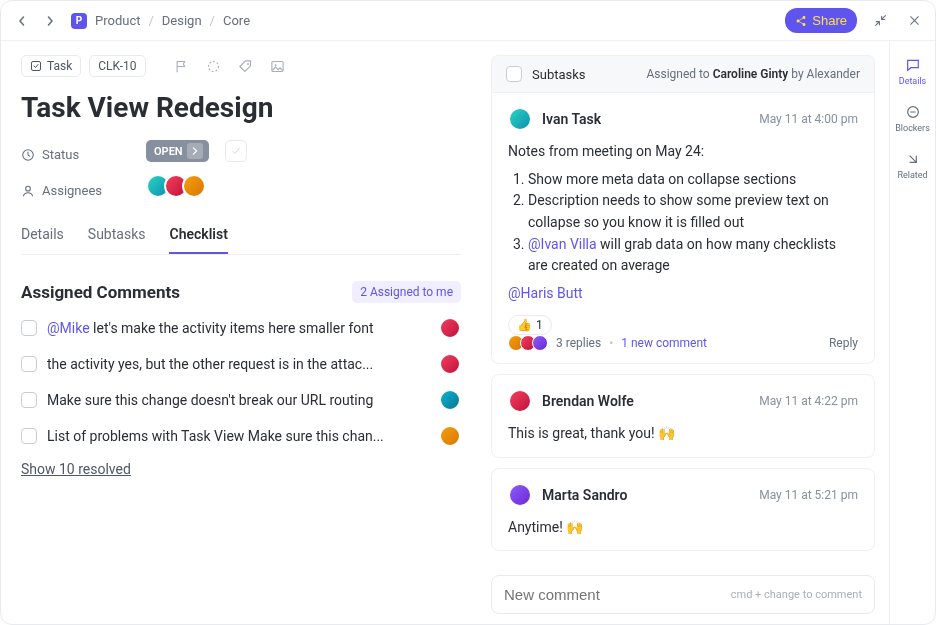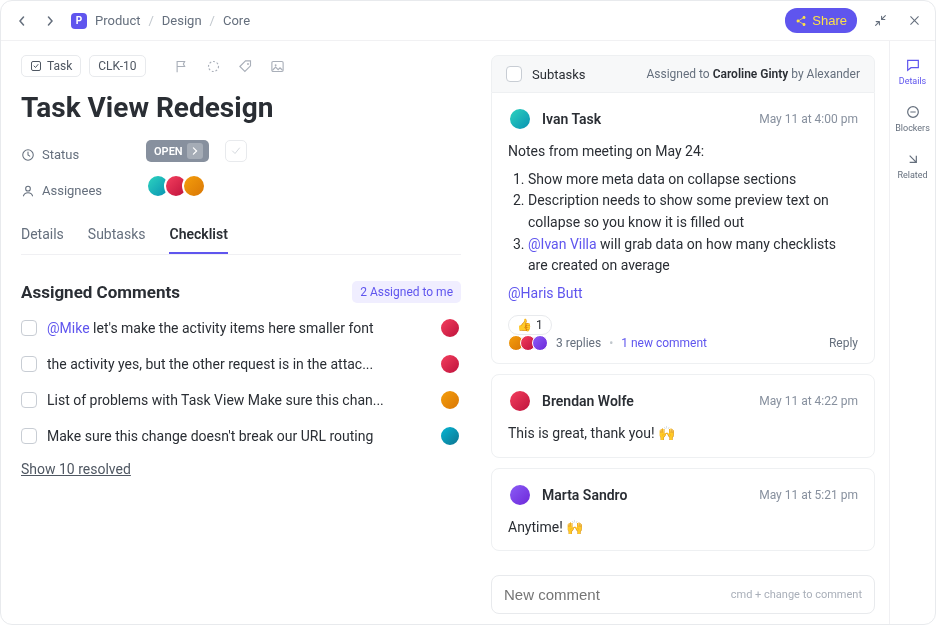--- a/index.html
+++ b/index.html
@@ -224,27 +224,27 @@
         <div class="cmt-text"><span class="mention">@Mike</span><span> let's make the activity items here smaller font</span></div>
         <div class="cmt-av av avc2"></div>
       </div>
       <div class="cmt-row">
         <div class="cbox"></div>
         <div class="cmt-text"><span>the activity yes, but the other request is in the attac...</span></div>
         <div class="cmt-av av avc2"></div>
       </div>
       <div class="cmt-row">
         <div class="cbox"></div>
+        <div class="cmt-text"><span>Make sure this change doesn't break our URL routing</span></div>
+        <div class="cmt-av av avc5"></div>
+      </div>
+      <div class="cmt-row">
+        <div class="cbox"></div>
         <div class="cmt-text"><span>List of problems with Task View Make sure this chan...</span></div>
         <div class="cmt-av av avc3"></div>
-      </div>
-      <div class="cmt-row">
-        <div class="cbox"></div>
-        <div class="cmt-text"><span>Make sure this change doesn't break our URL routing</span></div>
-        <div class="cmt-av av avc5"></div>
       </div>
 
       <span class="show-res">Show 10 resolved</span>
     </div>
 
     <div class="mid">
       <div class="mid-inner">
         <div class="resolve-bar">
           <div class="resolve-left">
             <div class="cbox" style="background:#fff"></div>

